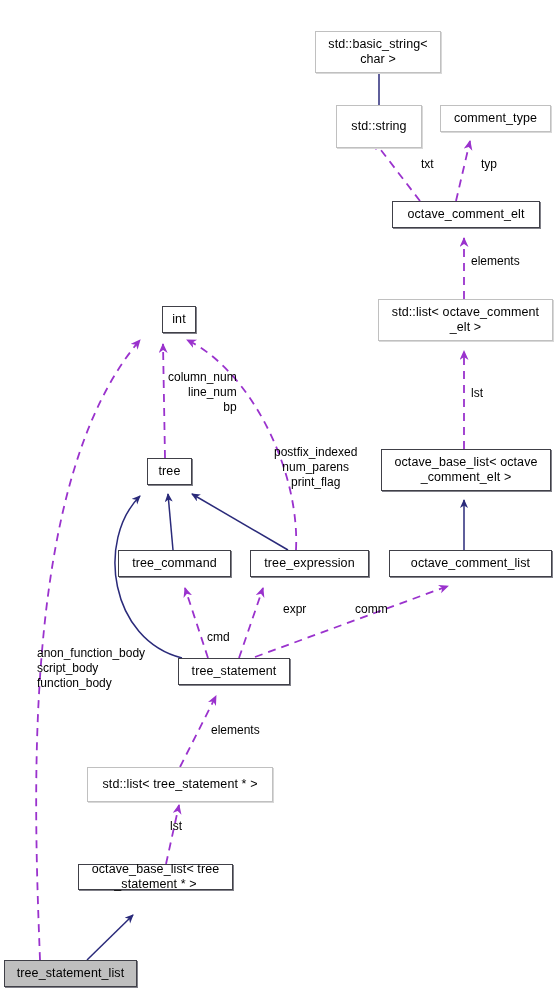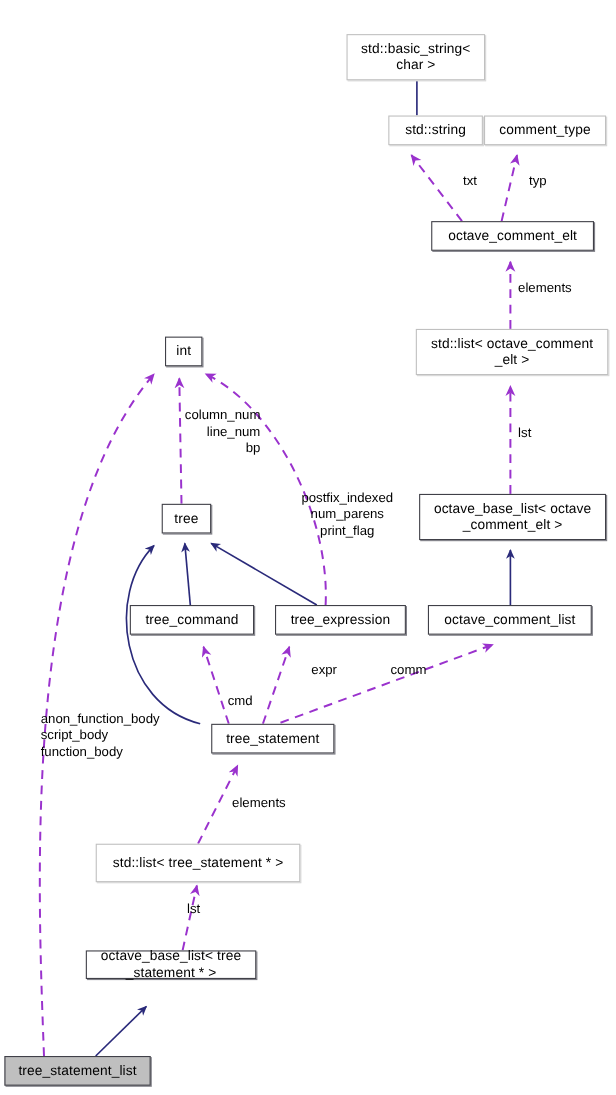--- a/index.html
+++ b/index.html
@@ -115,43 +115,43 @@
 
       <path d="M166,864 L179,805" marker-end="url(#use-arrow)"></path>
 
       <path d="M40,960 C34,800 20,480 140,340" marker-end="url(#use-arrow)"></path>
     </g>
   </svg>
 
   <div class="node thin" style="left:315px;top:8px;width:126px;height:42px;margin-top:23px;">std::basic_string&lt;
 char &gt;</div>
 
-  <div class="node thin" style="left:336px;top:105px;width:86px;height:27px;margin-left:17px;">std::string</div>
+  <div class="node thin" style="left:336px;top:105px;width:86px;height:43px;">std::string</div>
 
   <div class="node thin" style="left:440px;top:105px;width:111px;height:27px;">comment_type</div>
 
   <div class="node thick" style="left:392px;top:201px;width:148px;height:27px;">octave_comment_elt</div>
 
   <div class="node thin" style="left:378px;top:299px;width:175px;height:42px;">std::list&lt; octave_comment
 _elt &gt;</div>
 
-  <div class="node thick" style="left:150px;top:306px;width:34px;height:27px;text-align:right;">int</div>
+  <div class="node thick" style="left:162px;top:306px;width:34px;height:27px;text-align:right;">int</div>
 
   <div class="node thick" style="left:381px;top:449px;width:170px;height:42px;">octave_base_list&lt; octave
 _comment_elt &gt;</div>
 
   <div class="node thick" style="left:147px;top:458px;width:45px;height:27px;">tree</div>
 
   <div class="node thick" style="left:118px;top:550px;width:113px;height:27px;">tree_command</div>
 
   <div class="node thick" style="left:250px;top:550px;width:119px;height:27px;">tree_expression</div>
 
-  <div class="node thick" style="left:389px;top:550px;width:149px;height:27px;">octave_comment_list</div>
+  <div class="node thick" style="left:389px;top:550px;width:163px;height:27px;">octave_comment_list</div>
 
-  <div class="node thick" style="left:192px;top:658px;width:112px;height:27px;text-align:center;">tree_statement</div>
+  <div class="node thick" style="left:178px;top:658px;width:112px;height:27px;text-align:center;">tree_statement</div>
 
   <div class="node thin" style="left:87px;top:767px;width:186px;height:35px;">std::list&lt; tree_statement * &gt;</div>
 
   <div class="node thick" style="left:78px;top:864px;width:155px;height:26px;">octave_base_list&lt; tree
 _statement * &gt;</div>
 
   <div class="node thick focus" style="left:4px;top:960px;width:133px;height:27px;">tree_statement_list</div>
 
   <div class="edge-label" style="left:421px;top:157px;">txt</div>
 

